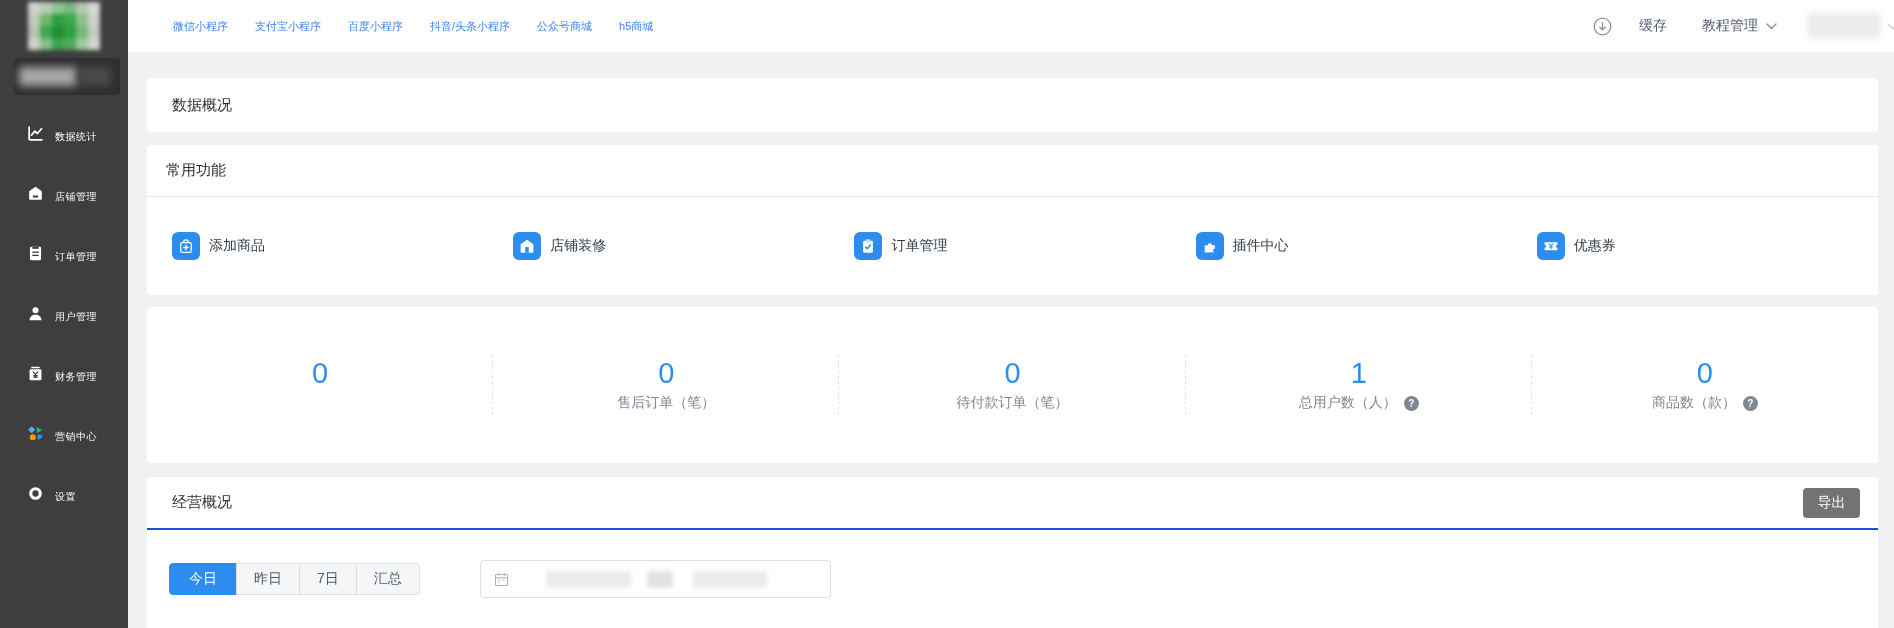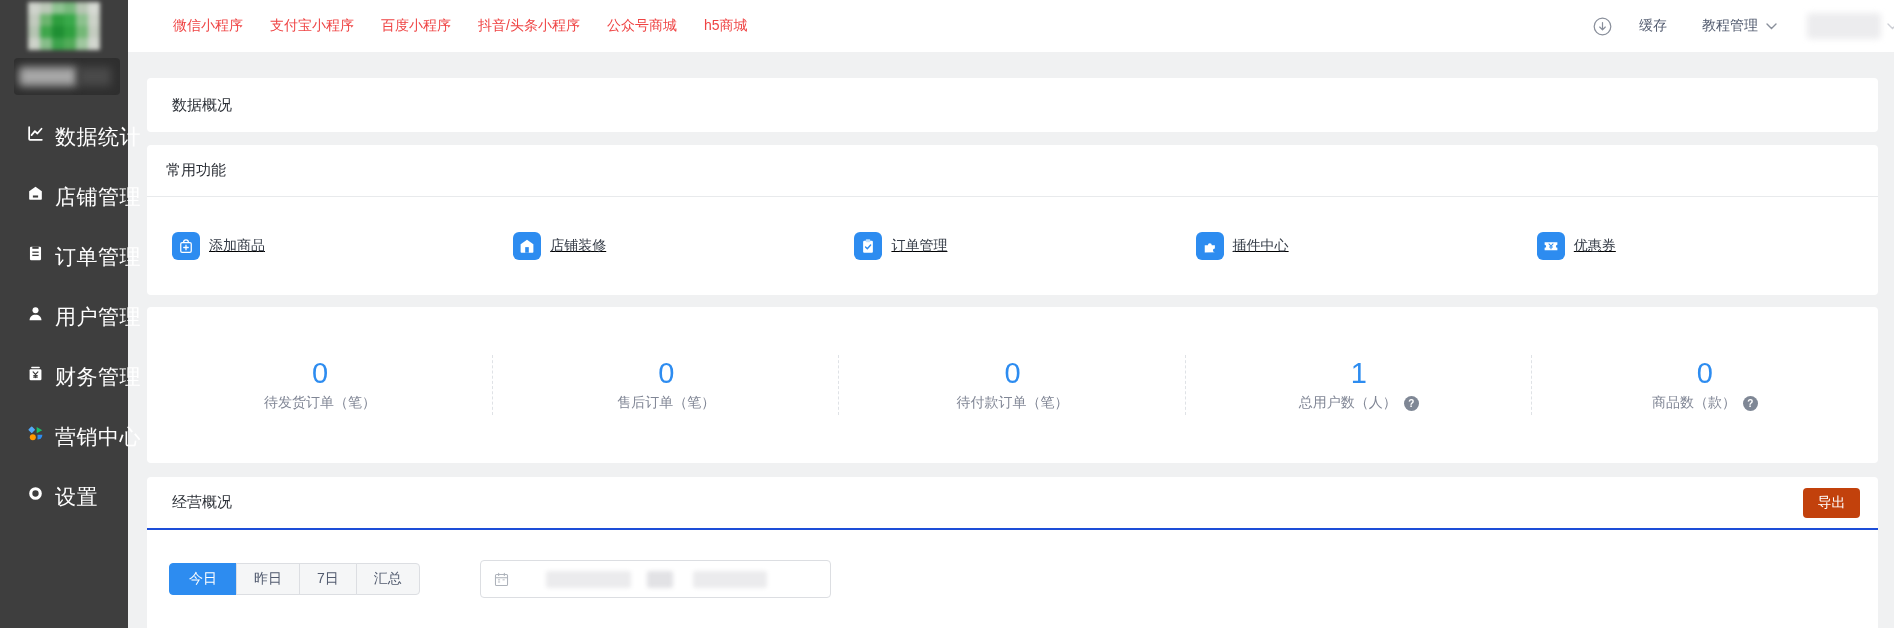--- a/index.html
+++ b/index.html
@@ -16,60 +16,60 @@
       0 24px #b5c4b2, 12px 24px #3fa64b, 24px 24px #1f8f33, 36px 24px #2fa03f, 48px 24px #74b877, 60px 24px #c4ccc0,
       0 36px #cdd2c9, 12px 36px #86bd89, 24px 36px #3da34c, 36px 36px #51ab58, 48px 36px #9fc79f, 60px 36px #d2d6cf; }
   .logo-name-box { position:absolute; left:14px; top:58px; width:106px; height:37px; background:#2f2f2f; border-radius:4px;
     display:flex; align-items:center; padding-left:5px; overflow:hidden; }
   .logo-name-blur { width:58px; height:19px; background:#a8a8a8; filter:blur(4px); border-radius:2px; }
   .logo-name-blur2 { width:32px; height:19px; background:#4a4a4a; filter:blur(4px); margin-left:2px; border-radius:2px; }
 
   .menu { list-style:none; margin-top:5px; }
   .menu-item { height:60px; display:flex; align-items:center; padding-left:26px; cursor:pointer; color:#ffffff; }
   .menu-item .mi-icon { width:19px; height:19px; margin-right:10px; flex:0 0 19px; display:flex; align-items:center; justify-content:center; }
-  .menu-item .mi-label { font-size:21px; letter-spacing:0.5px; white-space:nowrap;margin-top:8px; }
+  .menu-item .mi-label { font-size:10px; letter-spacing:0.5px; white-space:nowrap;margin-top:8px; }
 
   
   .main { flex:1; display:flex; flex-direction:column; min-width:0; }
   .topnav { height:52px; background:#fff; display:flex; align-items:center; padding-left:45px; flex:0 0 52px; }
-  .topnav-item { font-size:14px; color:#ef4444; margin-right:27px; cursor:pointer; white-space:nowrap; }
+  .topnav-item { font-size:11px; color:#3b82f6; margin-right:27px; cursor:pointer; white-space:nowrap; }
   .nav-right { margin-left:auto; display:flex; align-items:center; }
   .dl-circle { width:21px; height:21px; margin-right:26px; cursor:pointer; }
   .nav-right-link { font-size:14px; color:#515a6e; cursor:pointer; }
   .cache-link { margin-right:35px; }
   .tutorial-group { display:flex; align-items:center; margin-right:30px; cursor:pointer; }
   .tutorial-group svg { margin-left:8px; }
   .user-group { display:flex; align-items:center; cursor:pointer; }
   .user-blur { width:74px; height:26px; border-radius:4px; background:#ececee; filter:blur(3px); }
   .user-chevron { margin-left:6px; margin-right:-4px; opacity:.7; }
 
   .content { padding:26px 16px 0 19px; flex:1; overflow:hidden; }
   .card { background:#fff; border-radius:4px; }
   .card-title { font-size:15px; color:#2b2f36; }
 
   .card-overview { height:54px; display:flex; align-items:center; padding-left:25px; margin-bottom:13px; }
 
   .card-quick { margin-bottom:12px; }
   .card-quick .cq-header { height:52px; display:flex; align-items:center; padding-left:19px; border-bottom:1px solid #e8eaec; }
-  .cq-body { height:98px; display:flex; align-items:center; padding:0 0 0 25px;text-decoration:underline; }
+  .cq-body { height:98px; display:flex; align-items:center; padding:0 0 0 25px; }
   .qa-item { flex:1; display:flex; align-items:center; cursor:pointer; }
   .qa-icon { width:28px; height:28px; border-radius:6px; background:#2d8cf0; margin-right:9px; display:flex; align-items:center; justify-content:center; flex:0 0 28px; }
   .qa-label { font-size:14px; color:#333a45; }
 
   .card-stats { height:156px; display:flex; align-items:stretch; margin-bottom:14px; }
   .stat { flex:1; text-align:center; position:relative; padding-top:50px; }
   .stat:not(:last-child)::after { content:''; position:absolute; right:0; top:48px; bottom:48px; border-right:1px dashed #dfe2e6; }
   .stat-value { font-size:29px; color:#2d8cf0; line-height:32px; }
   .stat-label { font-size:14px; color:#808695; margin-top:5px; display:flex; align-items:center; justify-content:center; }
   .help-badge { width:15px; height:15px; border-radius:50%; background:#7f8795; color:#fff; font-size:10px; font-weight:bold;
     display:inline-flex; align-items:center; justify-content:center; margin-left:7px; cursor:pointer; }
 
   .card-business { height:160px; }
   .cb-header { height:53px; display:flex; align-items:center; padding:0 18px 0 25px; border-bottom:2px solid #1d4ed8; }
-  .export-btn { margin-left:auto; width:57px; height:30px; background:#c2410c; color:#fff; font-size:14px; border:none; border-radius:4px; cursor:pointer; font-family:inherit; }
+  .export-btn { margin-left:auto; width:57px; height:30px; background:#737373; color:#fff; font-size:14px; border:none; border-radius:4px; cursor:pointer; font-family:inherit; }
   .cb-body { padding:30px 0 0 22px; display:flex; align-items:center;gap:40px; }
   .tab-group { display:flex; }
   .tab { height:32px; padding:0 17px; background:#f5f6f7; border:1px solid #dcdee2; color:#515a6e; font-size:14px; margin-left:-1px;
     display:flex; align-items:center; cursor:pointer; font-family:inherit; }
   .tab:first-child { border-radius:4px 0 0 4px; margin-left:0; padding:0 19px; }
   .tab:last-child { border-radius:0 4px 4px 0; }
   .tab.active { background:#2d8cf0; border-color:#2d8cf0; color:#fff; }
   .date-input { margin-left:20px; width:351px; height:38px; border:1px solid #dcdee2; border-radius:4px; background:#fff;
     display:flex; align-items:center; padding:0 12px; cursor:pointer; }
   .date-blur-1 { width:85px; height:17px; background:#ebebed; border-radius:2px; filter:blur(2px); margin-left:36px; }
@@ -249,23 +249,20 @@
                 </svg>
             </span>
             <span class="qa-label">优惠券</span>
           </div>
         </div>
       </section>
 
       <section class="card card-stats">
         <div class="stat">
           <div class="stat-value">0</div>
-          <div class="stat-label">
-              <span>待发货订单（笔）</span>
-            </div>
         </div>
         <div class="stat">
           <div class="stat-value">0</div>
           <div class="stat-label">
               <span>售后订单（笔）</span>
             </div>
         </div>
         <div class="stat">
           <div class="stat-value">0</div>
           <div class="stat-label">

